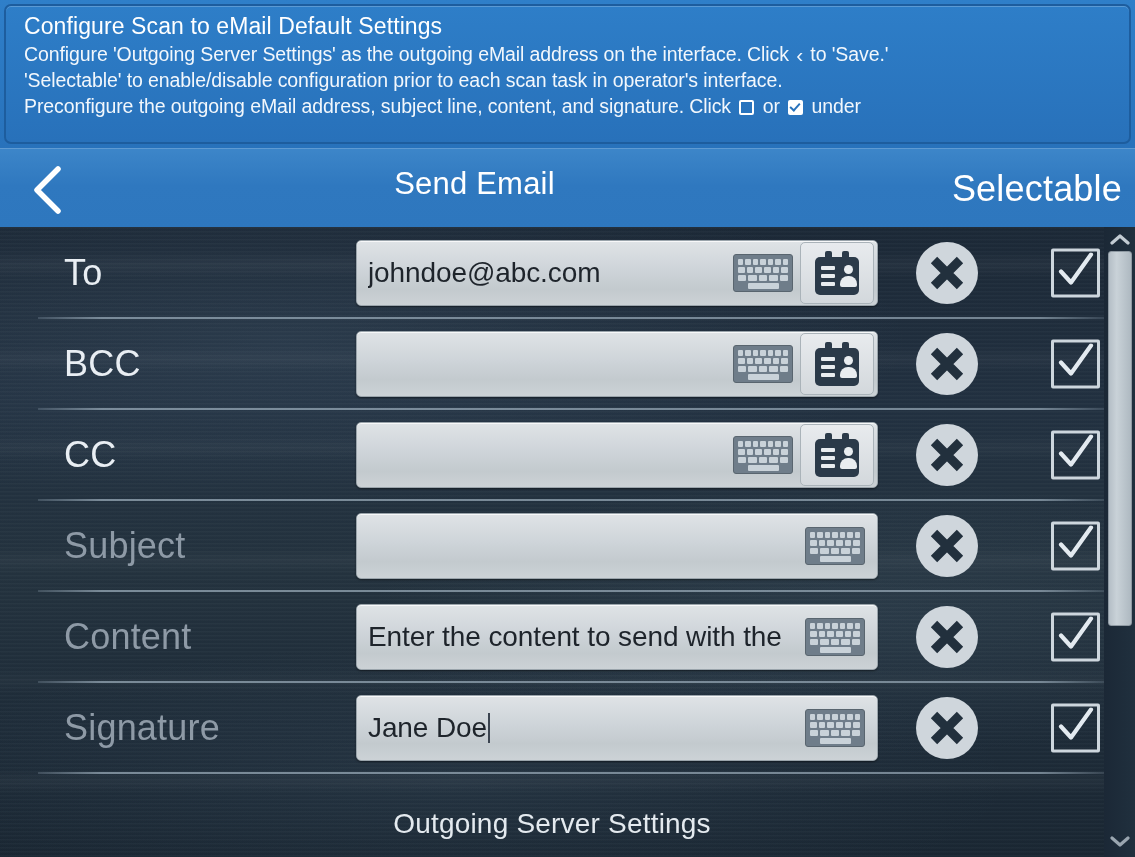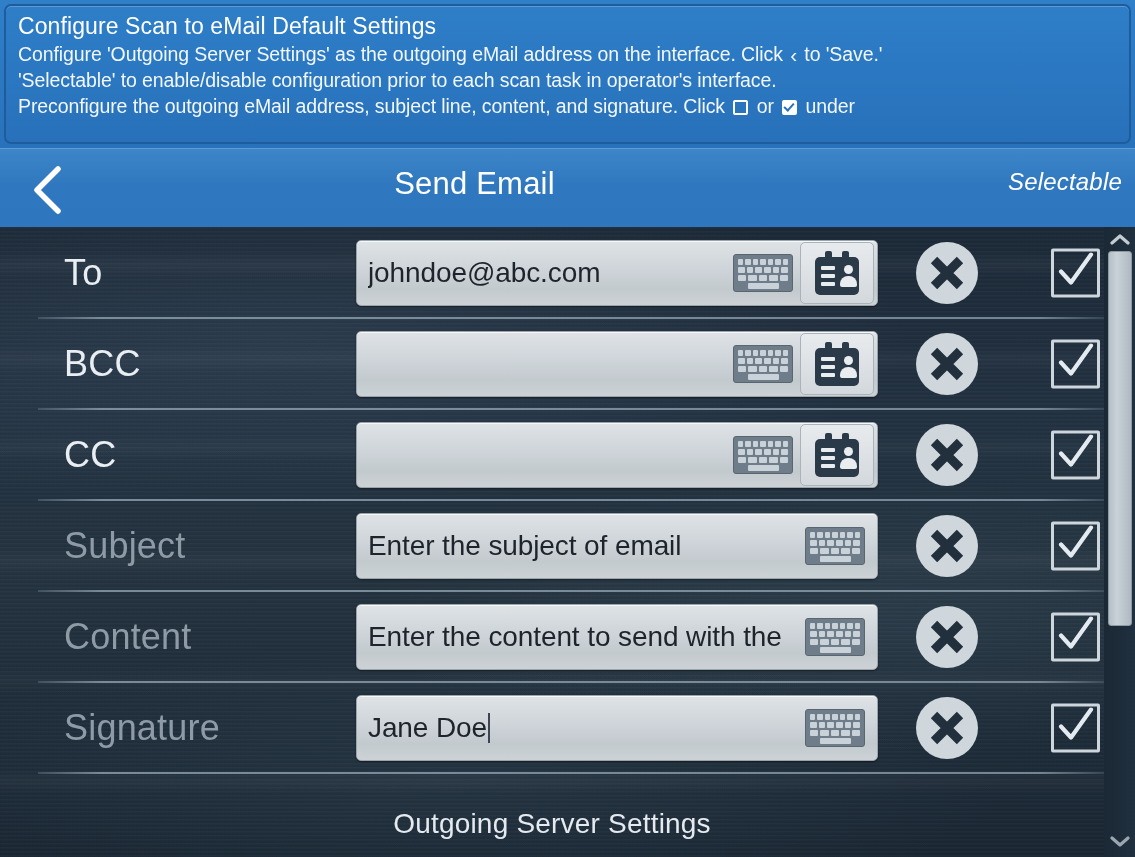--- a/index.html
+++ b/index.html
@@ -27,21 +27,21 @@
     padding: 4px;
   }
   #banner-inner {
     width: 100%;
     height: 100%;
     box-sizing: border-box;
     border: 2px solid #1d5d9e;
     border-radius: 7px;
     background: linear-gradient(180deg,#2e7ec8 0%, #2871ba 100%);
     box-shadow: inset 0 1px 0 rgba(255,255,255,.22);
-    padding: 5px 14px 0 12px;
+    padding: 5px 14px 0 18px;
     overflow: hidden;
   }
   #banner-title {
     color: #ffffff;
     font-size: 23px;
     line-height: 30px;
     letter-spacing: .1px;
     white-space: nowrap;
   }
   .banner-line {
@@ -110,23 +110,22 @@
     width: 949px;
     text-align: center;
     color: #ffffff;
     font-size: 31px;
     letter-spacing: .2px;
   }
   #selectable-header {
     position: absolute;
     right: 13px; top: 20px;
     color: #ffffff;
-    font-size: 24px;
+    font-size: 36px;
     letter-spacing: .2px;
-    font-style: italic;
   }
 
   
   #list-area {
     position: absolute;
     left: 0; top: 227px;
     width: 1135px;
     height: 630px;
     overflow: hidden;
     background:
@@ -597,21 +596,20 @@
         <div class="sel-checkbox">
           <svg width="37" height="38" viewBox="0 0 37 38">
             <path d="M4 19 L14 30 L34 2" fill="none" stroke="#e3eaf0" stroke-width="4.2" stroke-linecap="round" stroke-linejoin="round"></path>
           </svg>
         </div>
       </div>
       <div class="row-divider" style="top: 363px;"></div>
       <div class="row" style="top: 273px; padding-left: 12px;">
         <div class="row-label label-dim">Subject</div>
         <div class="field">
-          <div class="field-text">Enter the subject of email</div>
           <div class="kbd-icon kbd-right-edge">
             <div class="krow">
               <div class="key"></div>
               <div class="key"></div>
               <div class="key"></div>
               <div class="key"></div>
               <div class="key"></div>
               <div class="key"></div>
               <div class="key"></div>
             </div>

